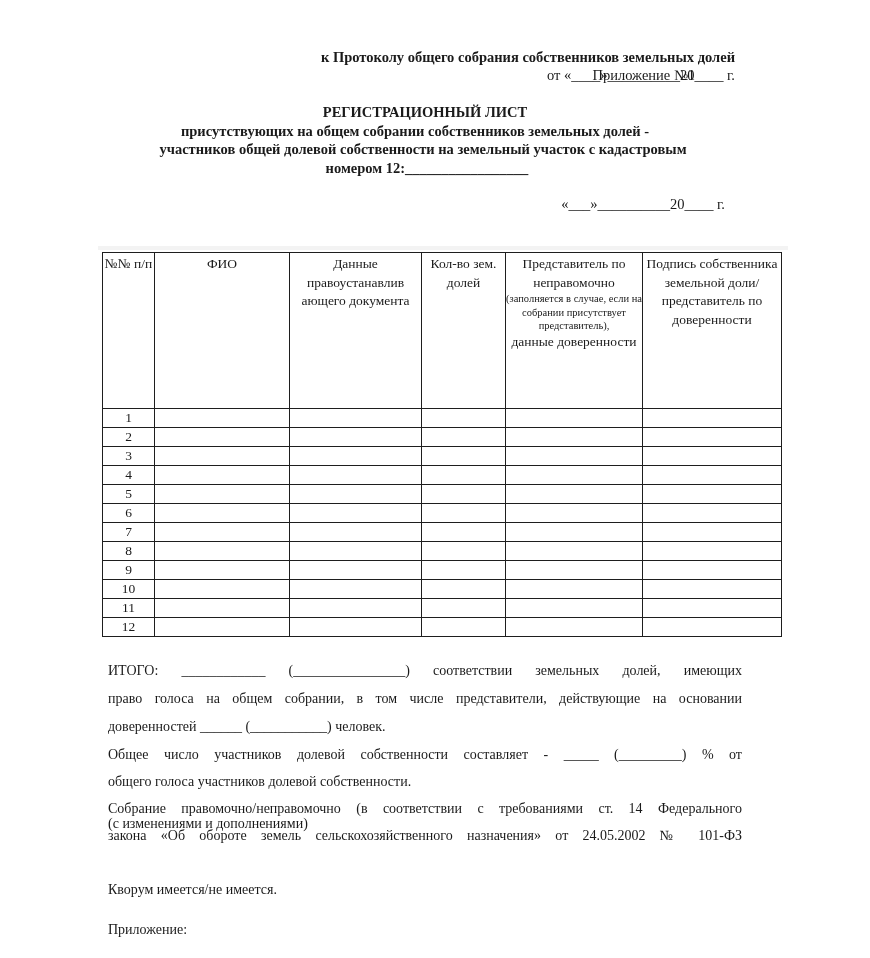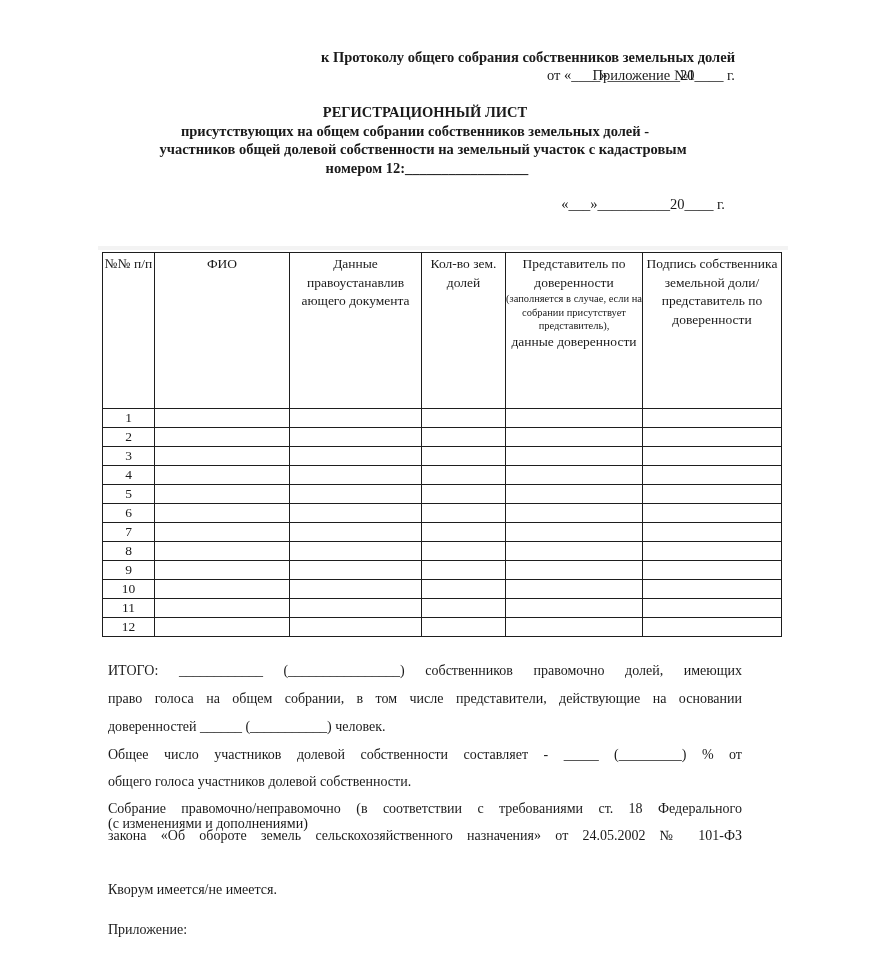--- a/index.html
+++ b/index.html
@@ -54,21 +54,21 @@
       <col style="width:137px">
       <col style="width:139px">
   </colgroup>
   <thead>
     <tr>
       <th><span>№№ п/п</span></th>
       <th><span>ФИО</span></th>
       <th><span>Данные правоустанавлив ающего документа</span></th>
       <th><span>Кол-во зем. долей</span></th>
       <th>
-        <span>Представитель по доверенности</span>
+        <span>Представитель по неправомочно</span>
         <span class="small">(заполняется в случае, если на собрании присутствует представитель),</span>
         <span>данные доверенности</span>
       </th>
       <th><span>Подпись собственника земельной доли/ представитель по доверенности</span></th>
     </tr>
   </thead>
   <tbody id="tbody">
       <tr>
         <td>1</td>
         <td></td>
@@ -161,22 +161,22 @@
         <td>12</td>
         <td></td>
         <td></td>
         <td></td>
         <td></td>
         <td></td>
       </tr>
     </tbody>
 </table>
 
-<div class="abs para just" id="p1">ИТОГО: ____________ (________________) собственников правомочно долей, имеющих</div>
+<div class="abs para just" id="p1">ИТОГО: ____________ (________________) соответствии земельных долей, имеющих</div>
 <div class="abs para just" id="p2">право голоса на общем собрании, в том числе представители, действующие на основании</div>
 <div class="abs para" id="p3">доверенностей ______ (___________) человек.</div>
 <div class="abs para just" id="p4">Общее число участников долевой собственности составляет - _____ (_________) % от</div>
 <div class="abs para" id="p5">общего голоса участников долевой собственности.</div>
-<div class="abs para just" id="p6">Собрание правомочно/неправомочно (в соответствии с требованиями ст. 18 Федерального</div>
+<div class="abs para just" id="p6">Собрание правомочно/неправомочно (в соответствии с требованиями ст. 14 Федерального</div>
 <div class="abs para just" id="p7">закона   «Об обороте земель сельскохозяйственного назначения» от 24.05.2002 № 101-ФЗ</div>
 <div class="abs para" id="p8">(с изменениями и дополнениями)</div>
 <div class="abs para" id="p9">Кворум имеется/не имеется.</div>
 <div class="abs para" id="p10">Приложение:</div>
 
 </body></html>

